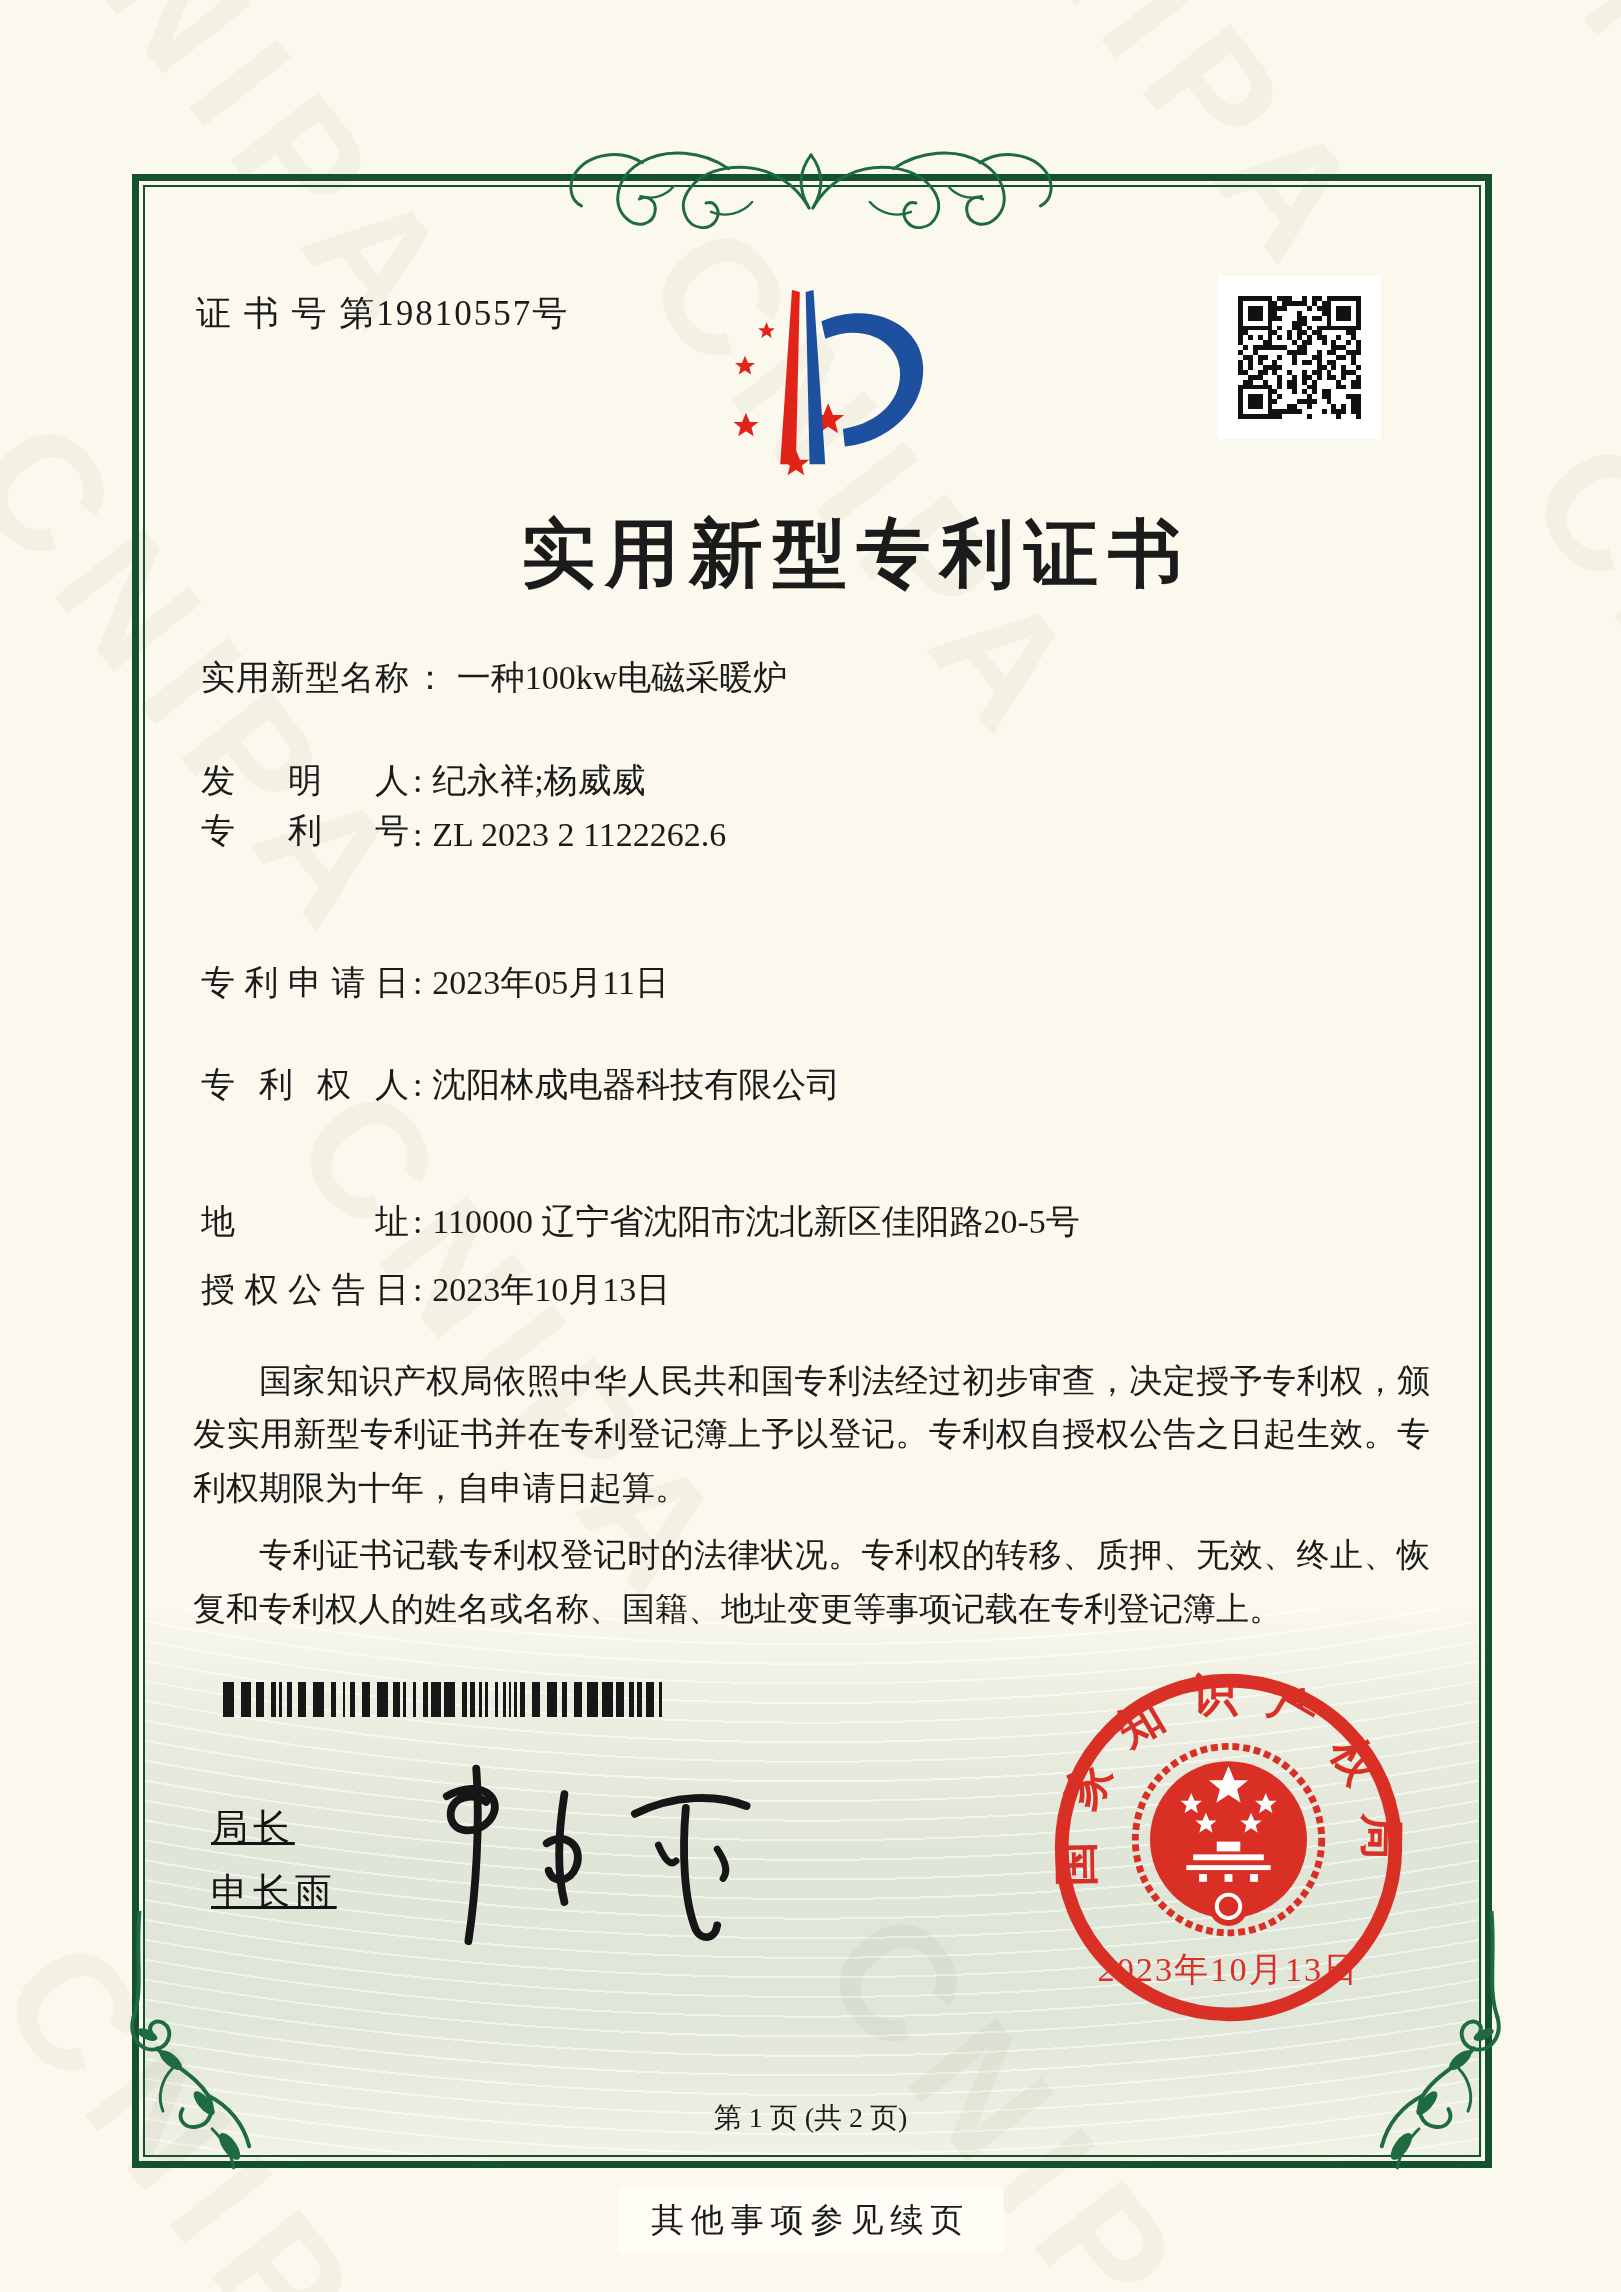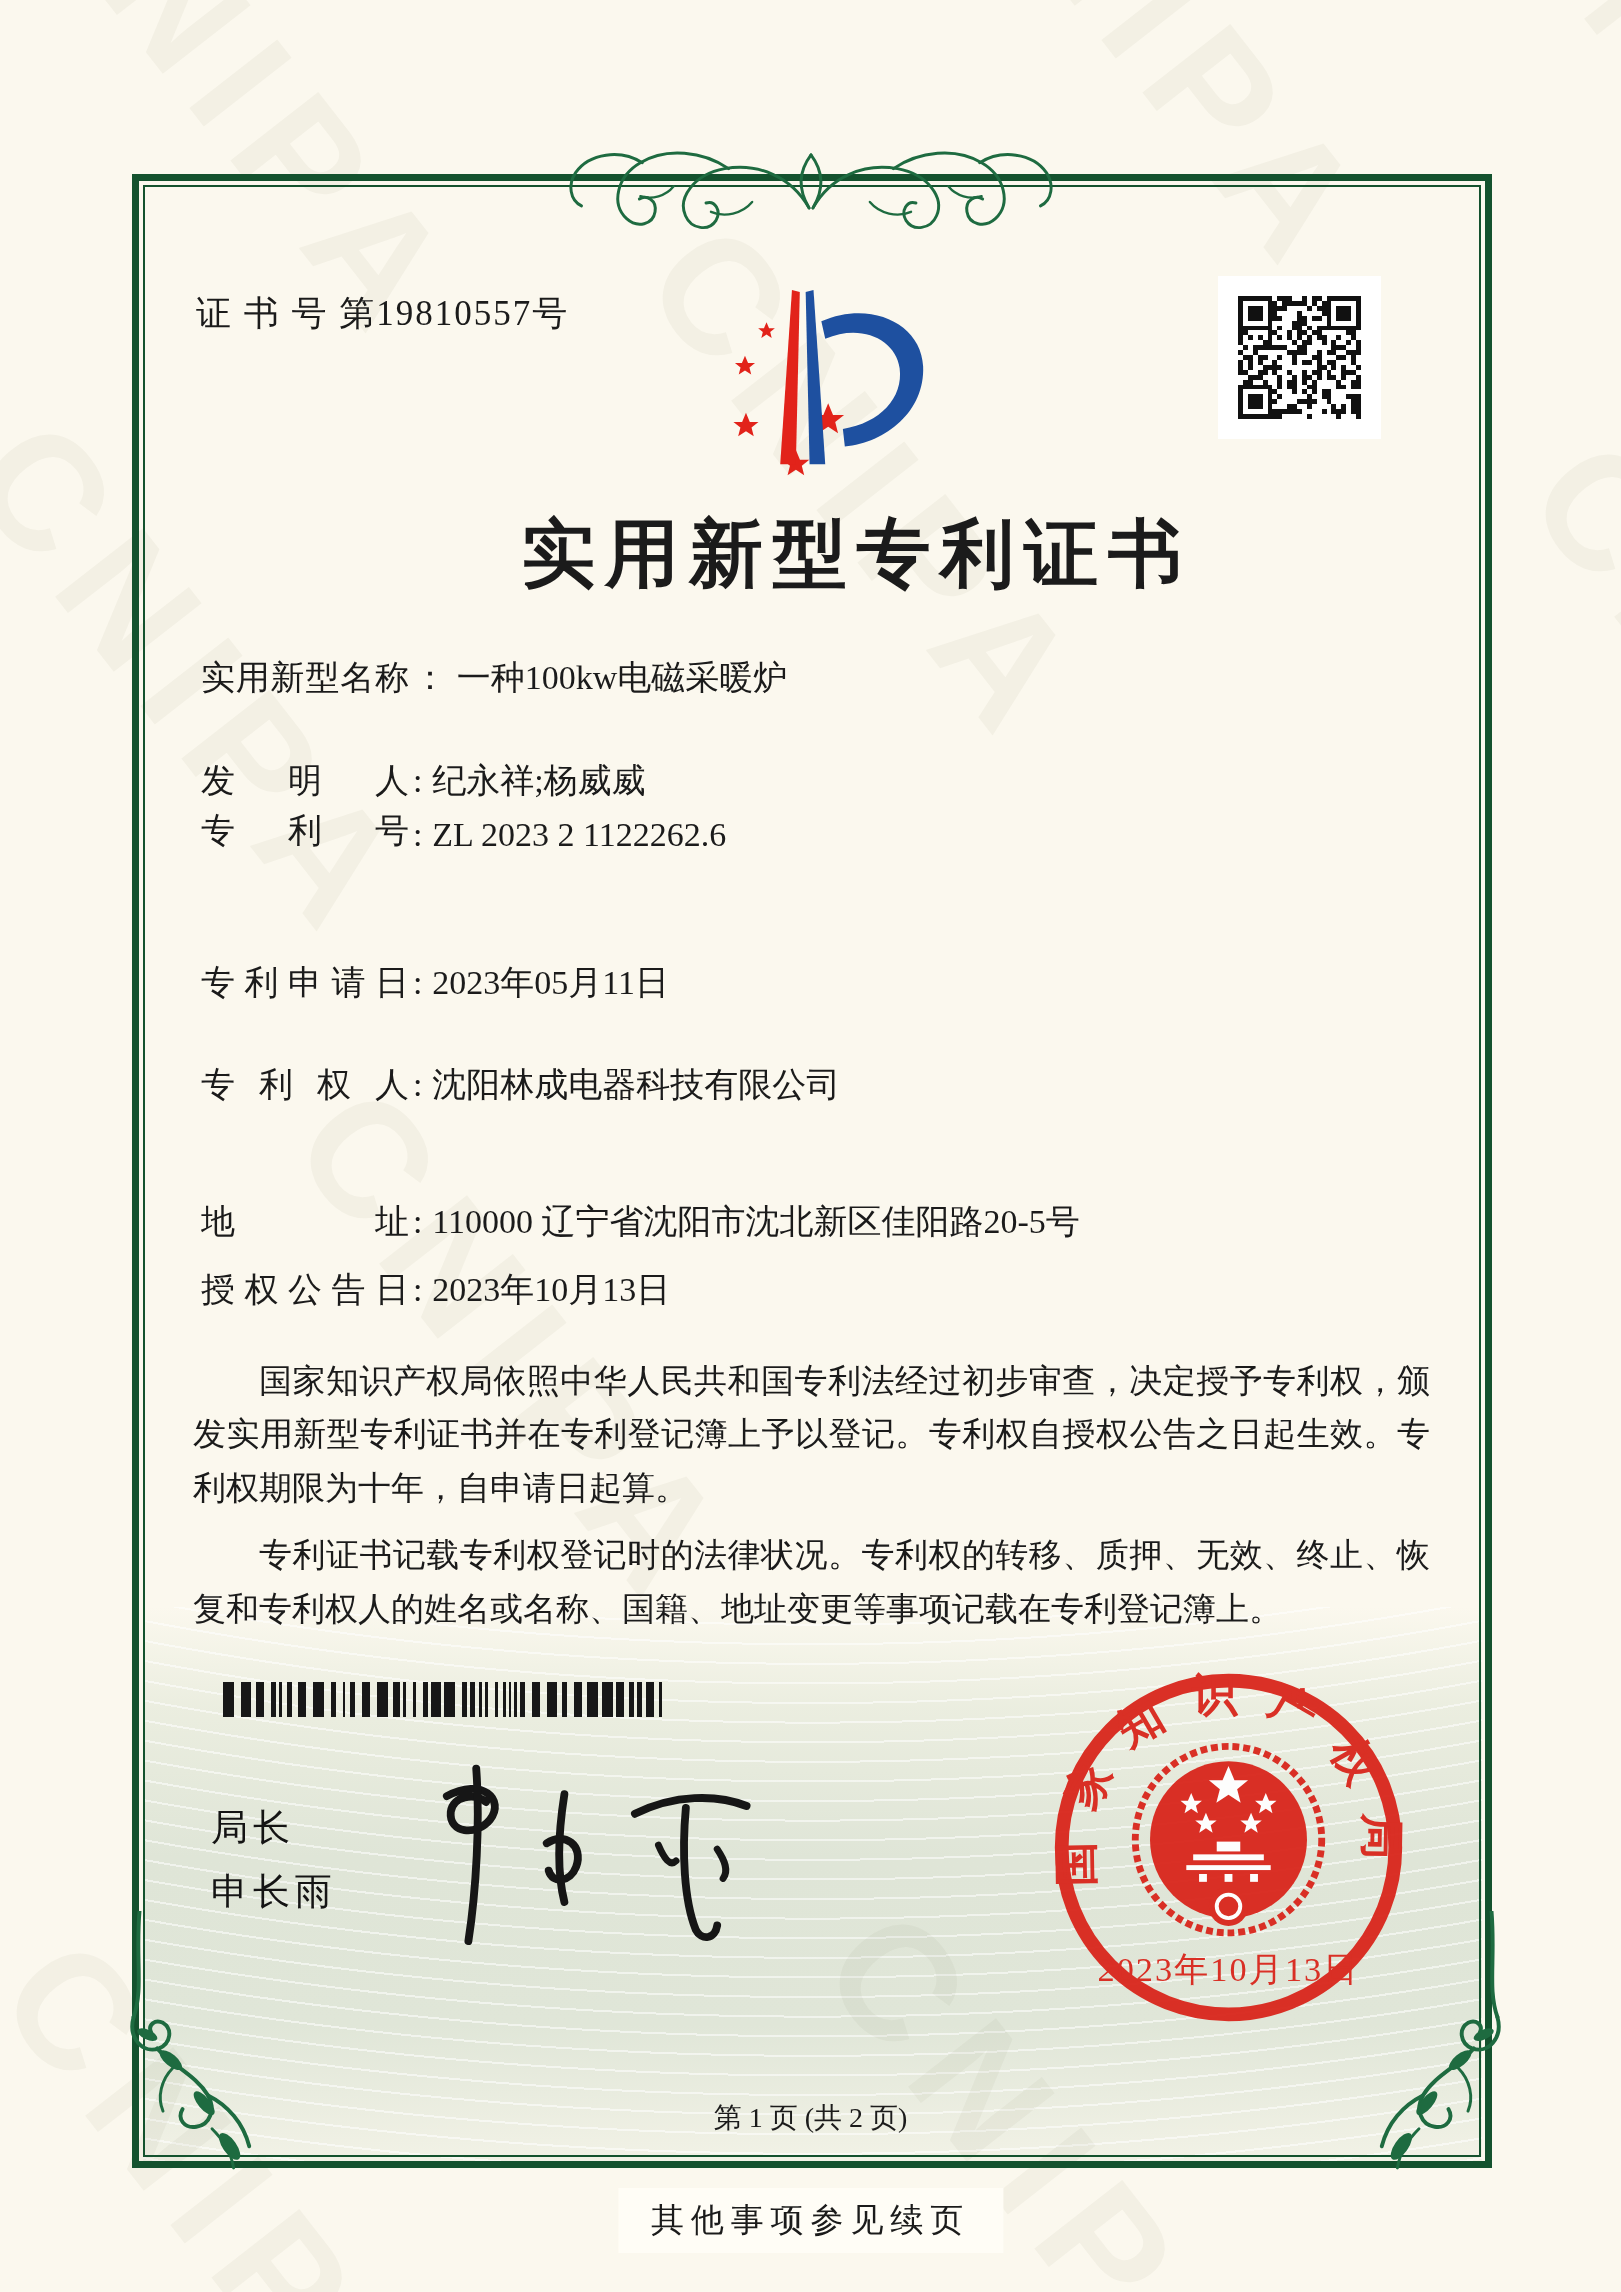--- a/index.html
+++ b/index.html
@@ -42,21 +42,21 @@
   .paras{position:absolute;left:193px;top:1355px;width:1237px;z-index:2;
     font-size:33px;line-height:1.62;text-align:justify;}
   .paras p{margin:0 0 13.7px 0;text-indent:2em;}
   
   .barcode{position:absolute;left:223px;top:1682px;width:456px;height:35px;z-index:2;
     font-size:0;white-space:nowrap;}
   .barcode i{display:inline-block;height:100%;background:#171717;vertical-align:top;}
   
   .signer{position:absolute;left:211px;top:1809px;z-index:2;
     font-family:"Liberation Sans","DejaVu Sans",sans-serif;font-size:37px;
-    letter-spacing:4.9px;color:#141414;line-height:1.0;}
+    letter-spacing:4.9px;color:#141414;line-height:1.0;text-decoration:underline;}
   .signer div{margin-bottom:27.4px;}
   .signature{position:absolute;left:392px;top:1753px;z-index:2;}
   
   .seal{position:absolute;left:1046px;top:1665px;z-index:3;opacity:.95;}
   
   .page-num{position:absolute;left:0;width:1621px;top:2099px;text-align:center;
     font-size:28px;z-index:2;}
   .note-band{position:absolute;left:50%;transform:translateX(-50%);top:2188px;
     background:#fffdf6;padding:9.8px 33px;z-index:2;}
   .note-band span{font-size:33px;letter-spacing:6.9px;text-align:right;}

